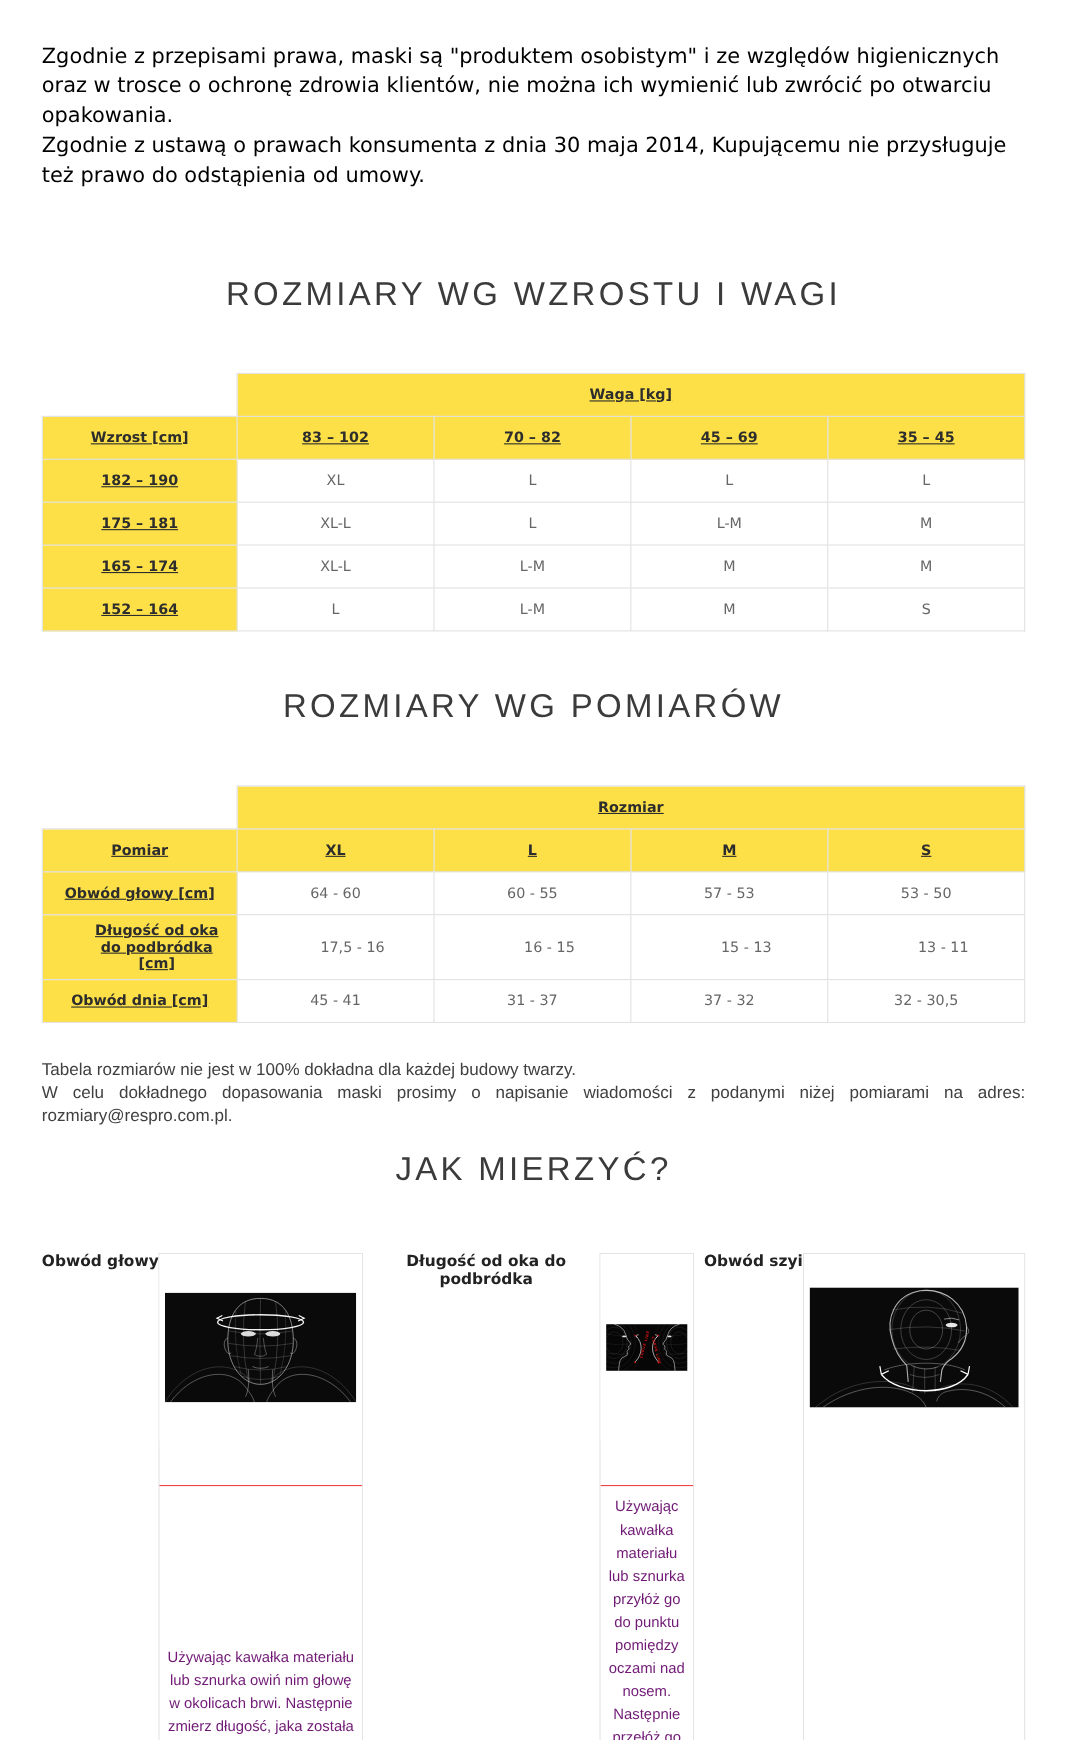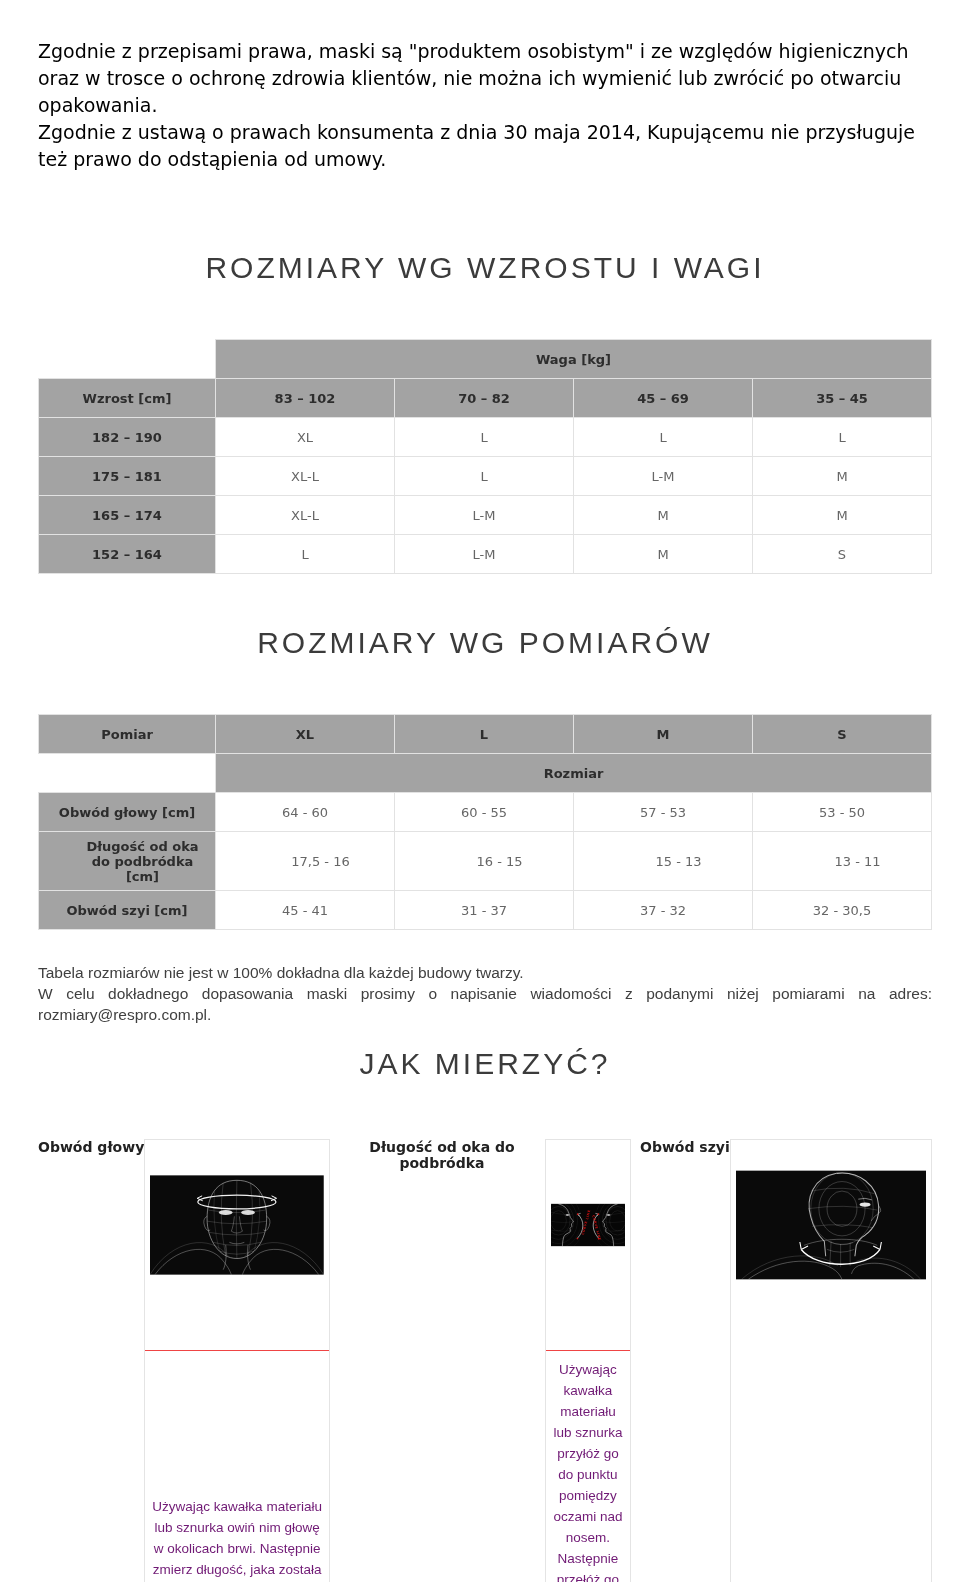--- a/index.html
+++ b/index.html
@@ -39,23 +39,24 @@
   }
   table.size-table col.first{width:177px;}
   table.size-table th, table.size-table td{
     border:1px solid #e2e2e2;
     height:34px;
     text-align:center;
     vertical-align:middle;
     padding:2px 6px;
   }
   table.size-table th{
-    background:#a3a3a3;
+    background:#fde047;
     color:#2d2d2d;
     font-weight:bold;
+    text-decoration:underline;
   }
   table.size-table td{
     background:#fff;
     color:#666;
     font-weight:normal;
   }
   table.size-table .corner{
     border:none;
     background:#fff;
   }
@@ -182,46 +183,46 @@
   <table class="size-table">
     <colgroup>
         <col class="first">
         <col>
         <col>
         <col>
         <col>
       </colgroup>
     <tbody>
         <tr>
+      <td class="corner"></td>
+      <th colspan="4">Rozmiar</th>
+    </tr>
+    <tr>
       <th>Pomiar</th>
       <th>XL</th>
       <th>L</th>
       <th>M</th>
       <th>S</th>
-    </tr>
-    <tr>
-      <td class="corner"></td>
-      <th colspan="4">Rozmiar</th>
     </tr>
     <tr>
       <th>Obwód głowy [cm]</th>
       <td>64 - 60</td>
       <td>60 - 55</td>
       <td>57 - 53</td>
       <td>53 - 50</td>
     </tr>
     <tr class="tall">
       <th>Długość od oka do podbródka [cm]</th>
       <td>17,5 - 16</td>
       <td>16 - 15</td>
       <td>15 - 13</td>
       <td>13 - 11</td>
     </tr>
     <tr>
-      <th>Obwód szyi [cm]</th>
+      <th>Obwód dnia [cm]</th>
       <td>45 - 41</td>
       <td>31 - 37</td>
       <td>37 - 32</td>
       <td>32 - 30,5</td>
     </tr>
   </tbody>
     </table>
 
   <div class="notes">
     <p>Tabela rozmiarów nie jest w 100% dokładna dla każdej budowy twarzy.</p>

